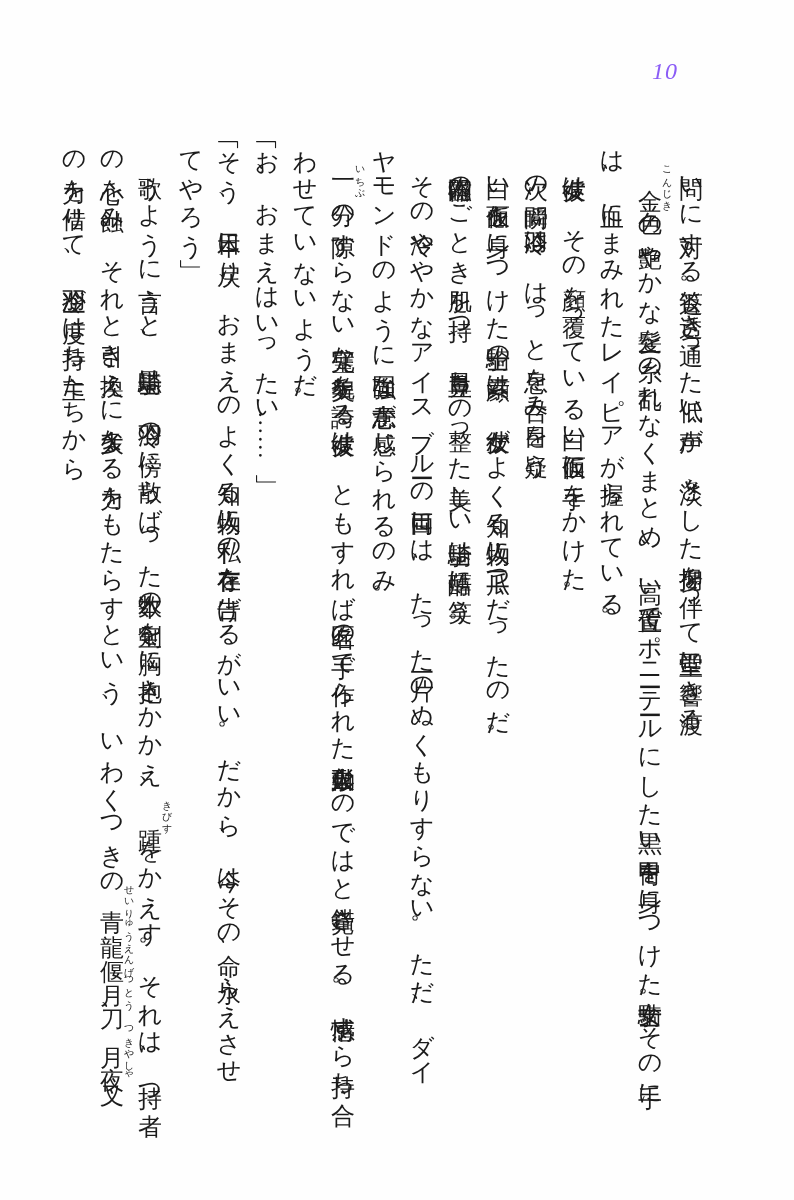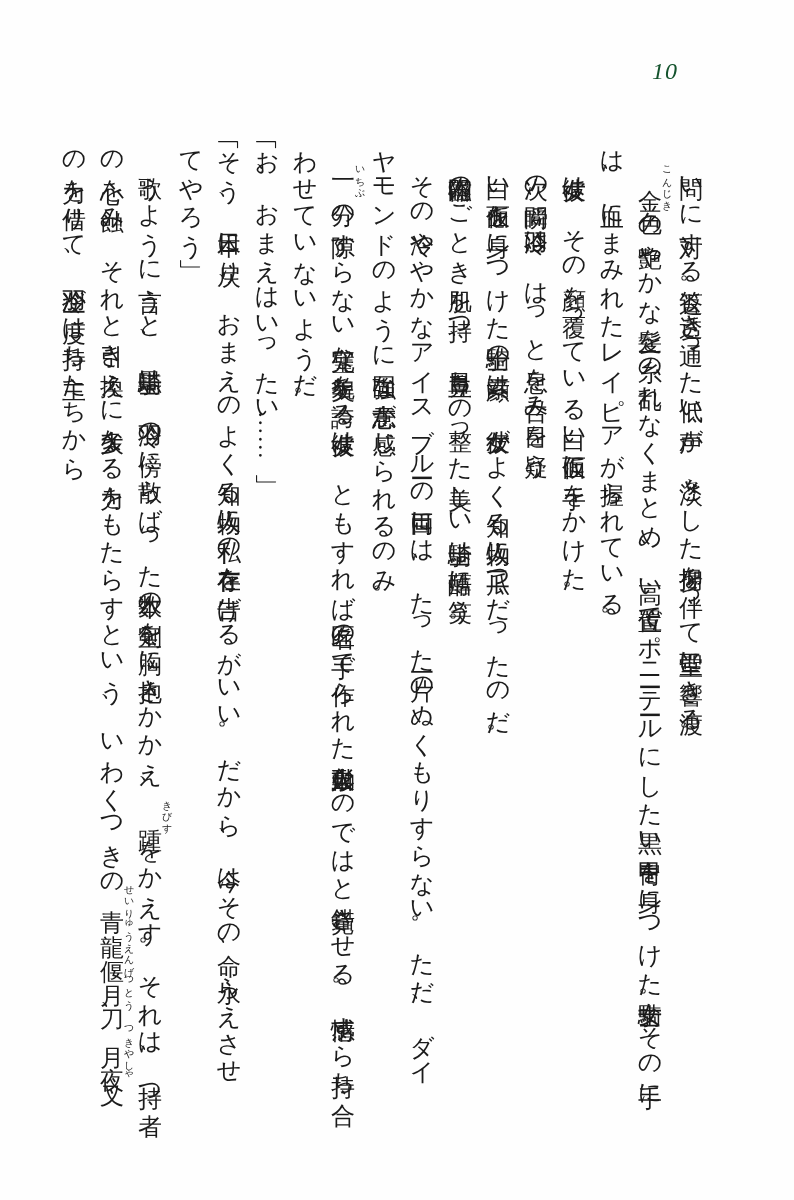--- a/index.html
+++ b/index.html
@@ -16,21 +16,21 @@
     box-sizing: border-box;
   }
   .page-number {
     position: absolute;
     top: 58px;
     left: 652px;
     font-family: "Liberation Serif", "DejaVu Serif", serif;
     font-style: italic;
     font-size: 24px;
     letter-spacing: 1px;
-    color: #14532d;
+    color: #8b5cf6;
   }
   .page-text {
     position: absolute;
     top: 134px;
     right: 84px;
     height: 962px;
     writing-mode: vertical-rl;
     text-orientation: mixed;
     font-family: "Liberation Serif", "DejaVu Serif", serif;
     font-size: 24px;

